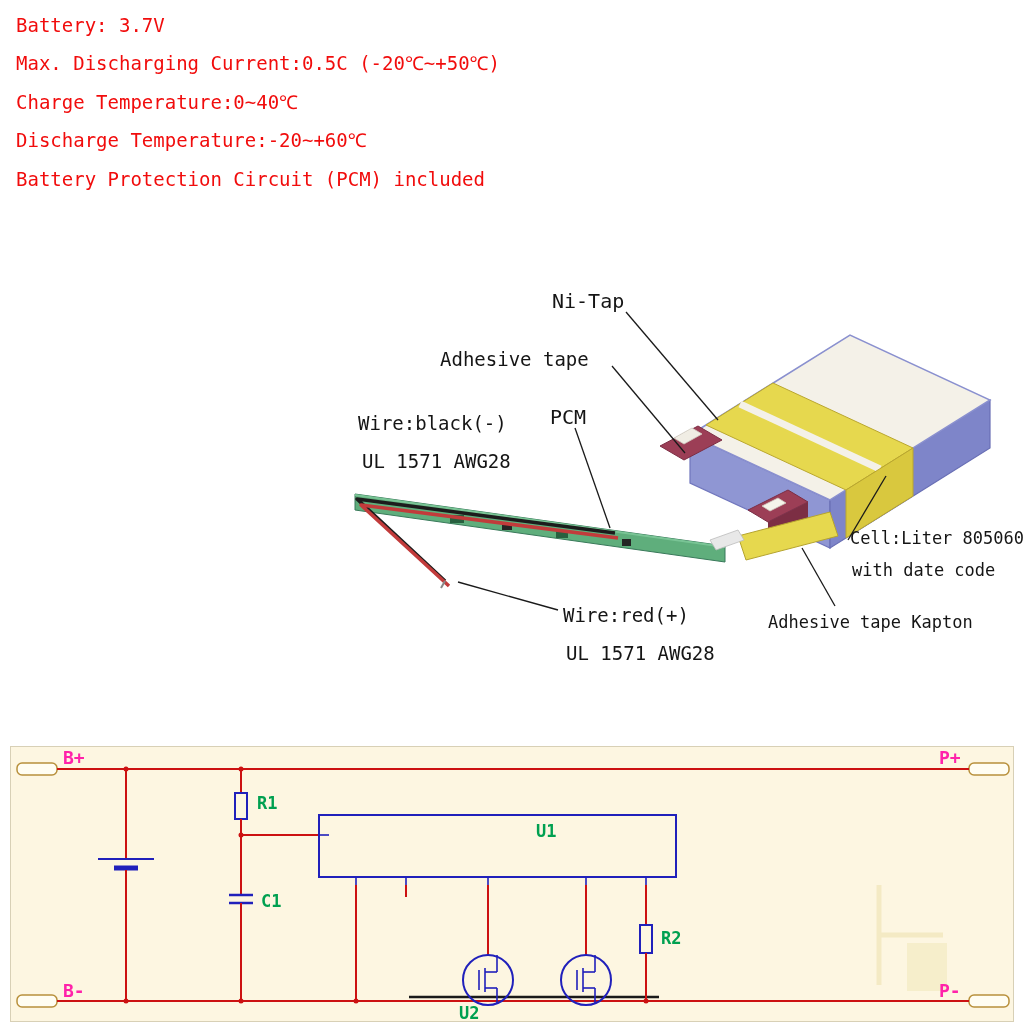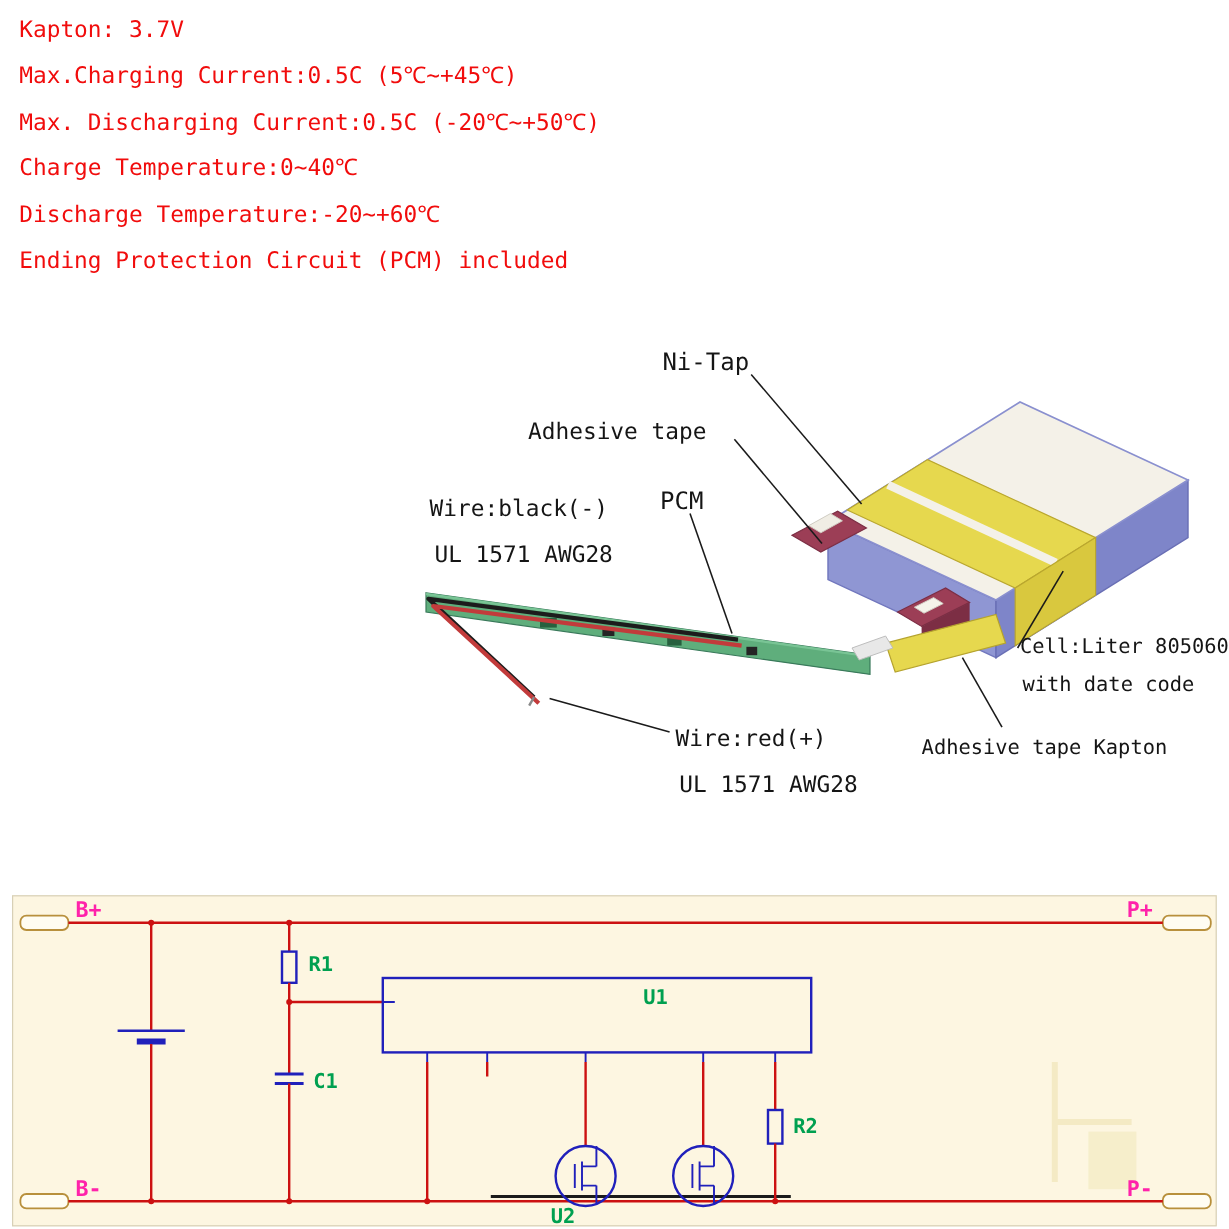--- a/index.html
+++ b/index.html
@@ -64,26 +64,25 @@
     font-weight: bold;
   }
   .connector { stroke: #b8903c; stroke-width: 1.5; fill: #fffdf2; }
   .junction { fill: #cc1111; }
   .ghost { stroke: #f4eac4; fill: none; }
 </style>
 </head>
 <body>
 
 <section class="specs">
-  <div class="spec-line">Kapton: 3.7V</div>
-  <div class="spec-line">Max.Charging Current:0.5C (5℃~+45℃)</div>
+  <div class="spec-line">Battery: 3.7V</div>
   <div class="spec-line">Max. Discharging Current:0.5C (-20℃~+50℃)</div>
   <div class="spec-line">Charge Temperature:0~40℃</div>
   <div class="spec-line">Discharge Temperature:-20~+60℃</div>
-  <div class="spec-line">Ending Protection Circuit (PCM) included</div>
+  <div class="spec-line">Battery Protection Circuit (PCM) included</div>
 </section>
 
 <section class="battery-figure">
   <svg width="694" height="400" viewBox="0 0 694 400">
 
     <g>
       <polygon points="360,157 500,222 500,270 360,205" fill="#8f96d3" stroke="#7076bd" stroke-width="1.2"></polygon>
       <polygon points="500,222 660,122 660,170 500,270" fill="#7e85c9" stroke="#696fb5" stroke-width="1.2"></polygon>
       <polygon points="360,157 520,57 660,122 500,222" fill="#f4f1e8" stroke="#8a90cf" stroke-width="1.5"></polygon>
     </g>

